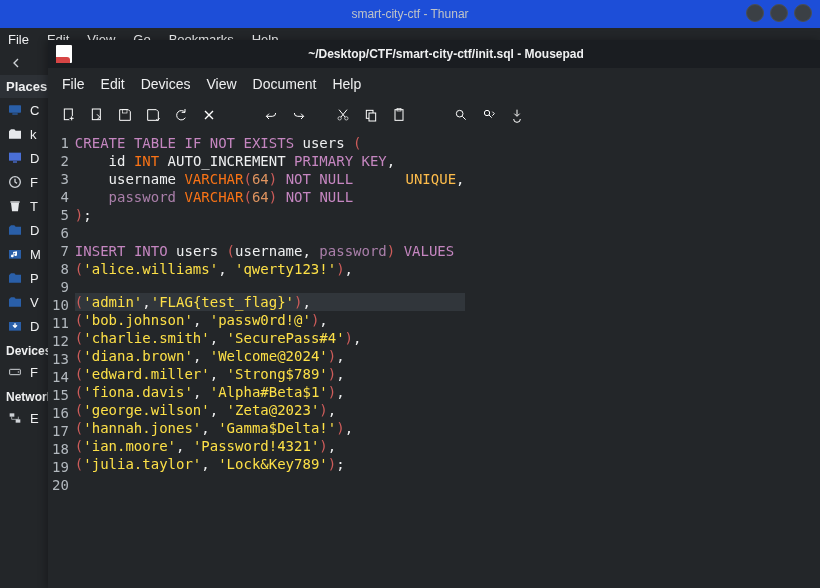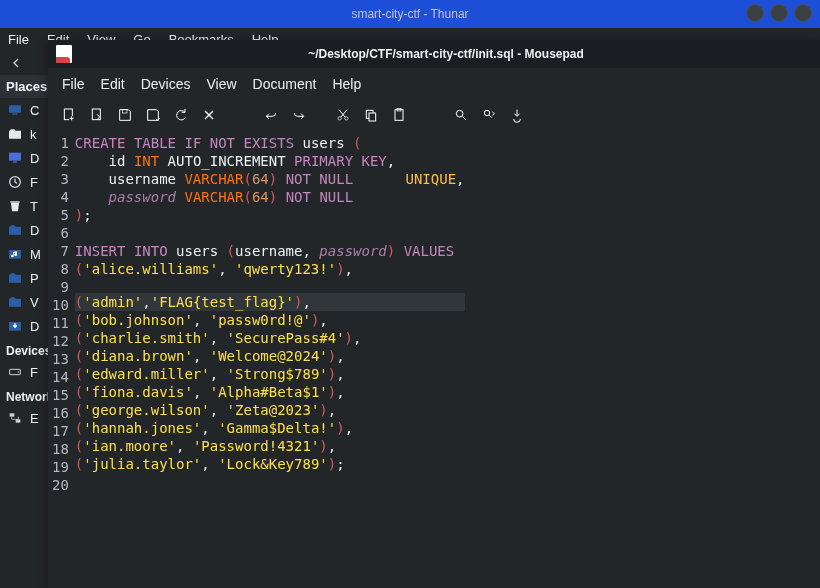--- a/index.html
+++ b/index.html
@@ -161,21 +161,21 @@
   .line { height:18px; }
   .line.hl { background:#31363b;margin-top:15px; }
   
   .kw { color:#c586c0; }   
   .kw2 { color:#fdbc4b;margin-left:44px; }  
   .ident { color:#eff0f1; }
   .type { color:#f97316; } 
   .num { color:#de935f; }
   .punct-r { color:#ce5c5a; }
   .str { color:#fde047; }
-  .col-pw { color:#aa7faa;font-style:italic; }
+  .col-pw { color:#aa7faa; }
 </style>
 </head>
 <body>
 
 <div class="thunar-titlebar">
   <span class="thunar-title">smart-city-ctf - Thunar</span>
   <div class="thunar-winbtns">
     <span class="winbtn"></span>
     <span class="winbtn"></span>
     <span class="winbtn"></span>

